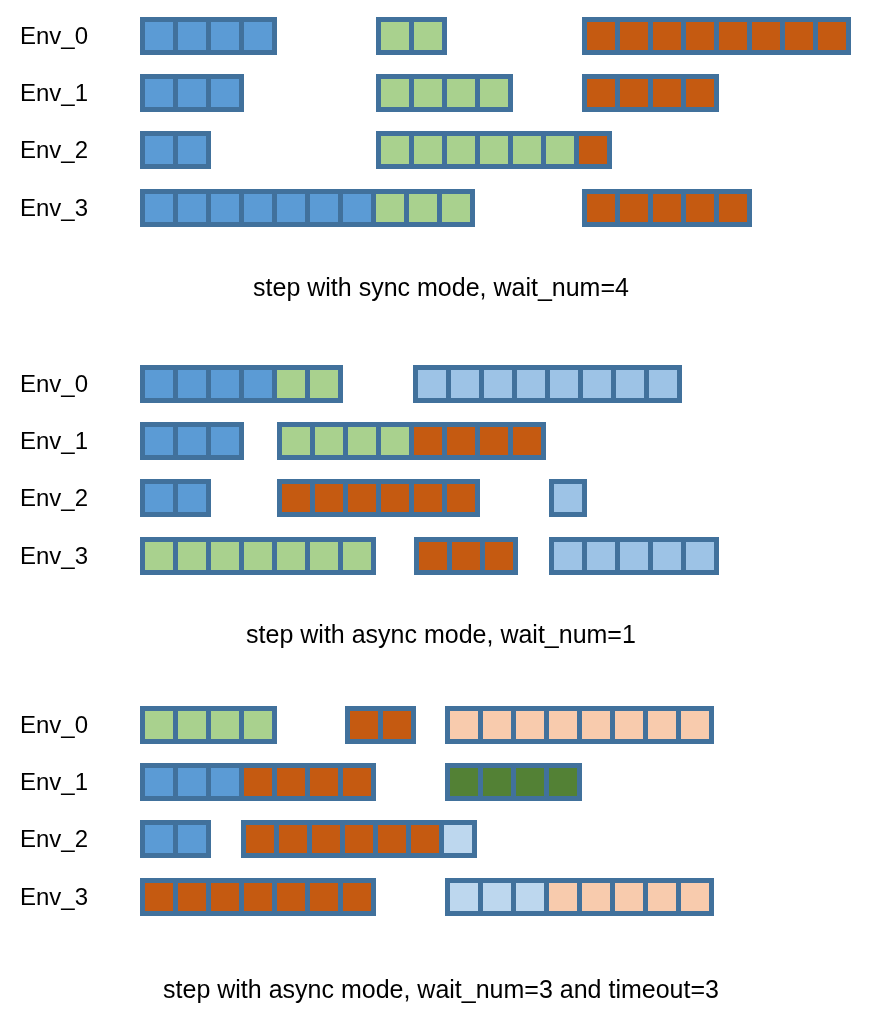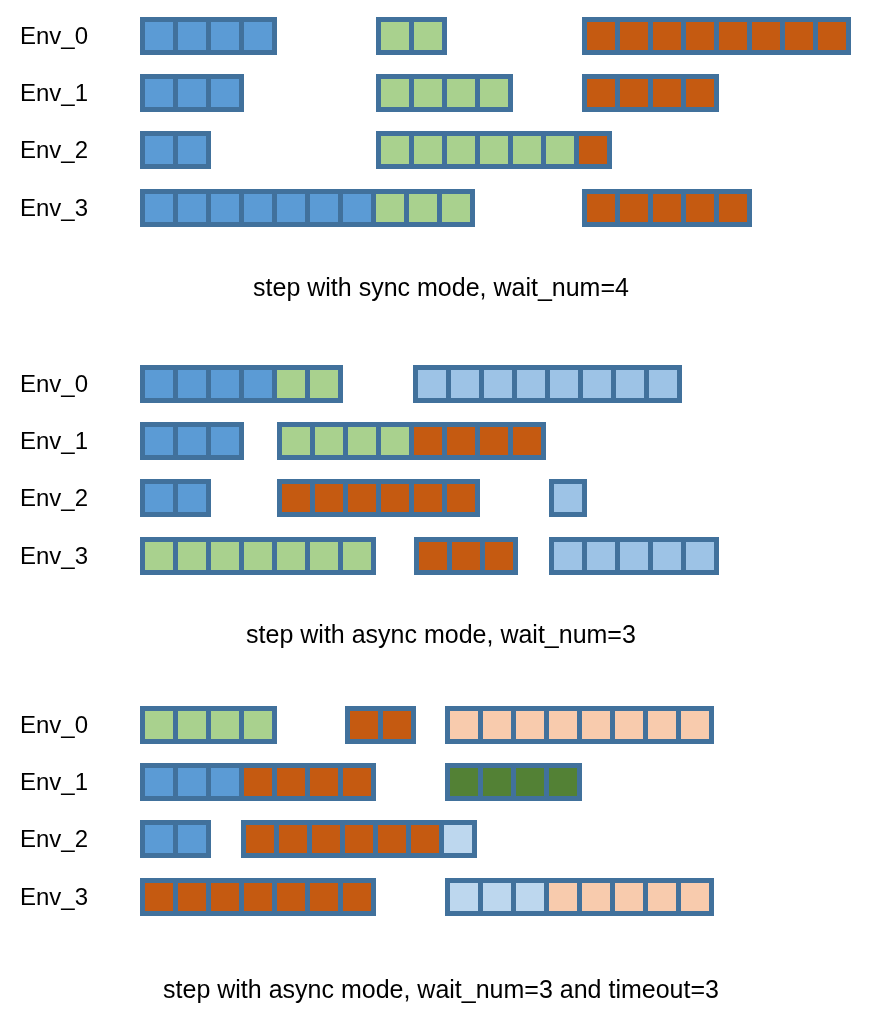--- a/index.html
+++ b/index.html
@@ -194,21 +194,21 @@
         <div class="cell" style="background: rgb(197, 90, 17);"></div>
         <div class="cell" style="background: rgb(197, 90, 17);"></div>
       </div>
       <div class="bar" style="left: 549px; top: 537px; background: rgb(65, 113, 156);">
         <div class="cell" style="background: rgb(157, 195, 230);"></div>
         <div class="cell" style="background: rgb(157, 195, 230);"></div>
         <div class="cell" style="background: rgb(157, 195, 230);"></div>
         <div class="cell" style="background: rgb(157, 195, 230);"></div>
         <div class="cell" style="background: rgb(157, 195, 230);"></div>
       </div>
-      <div class="caption" style="top: 617px;">step with async mode, wait_num=3</div>
+      <div class="caption" style="top: 617px;">step with async mode, wait_num=1</div>
     </div>
     <div>
       <div class="row-label" style="top: 711px;">Env_0</div>
       <div class="bar" style="left: 140px; top: 706px; background: rgb(65, 113, 156);">
         <div class="cell" style="background: rgb(169, 209, 142);"></div>
         <div class="cell" style="background: rgb(169, 209, 142);"></div>
         <div class="cell" style="background: rgb(169, 209, 142);"></div>
         <div class="cell" style="background: rgb(169, 209, 142);"></div>
       </div>
       <div class="bar" style="left: 345px; top: 706px; background: rgb(65, 113, 156);">

